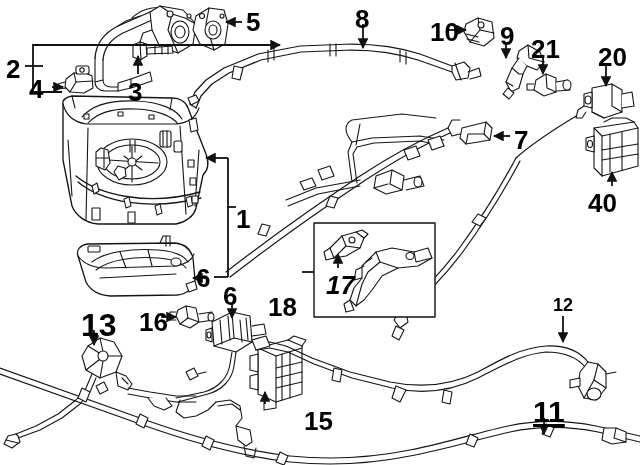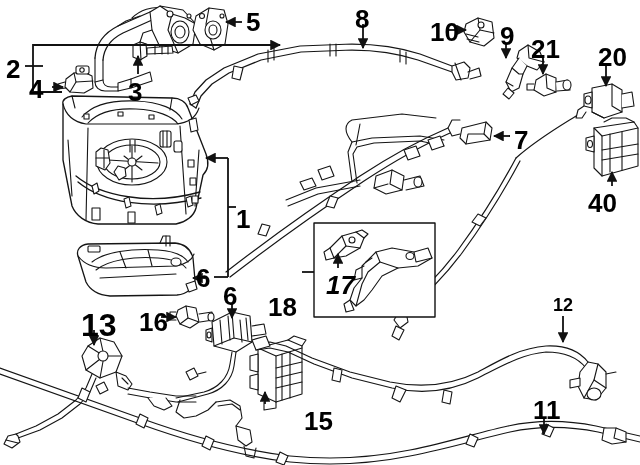--- a/index.html
+++ b/index.html
@@ -440,21 +440,21 @@
   <div class="callout-label" style="left:236px;top:206px;font-size:26px;">1</div>
   <div class="callout-label" style="left:6px;top:56px;font-size:26px;">2</div>
   <div class="callout-label" style="left:128px;top:79px;font-size:26px;">3</div>
   <div class="callout-label" style="left:29px;top:76px;font-size:26px;">4</div>
   <div class="callout-label" style="left:246px;top:9px;font-size:26px;">5</div>
   <div class="callout-label" style="left:196px;top:265px;font-size:26px;">6</div>
   <div class="callout-label" style="left:514px;top:127px;font-size:26px;">7</div>
   <div class="callout-label" style="left:355px;top:6px;font-size:26px;">8</div>
   <div class="callout-label" style="left:500px;top:23px;font-size:26px;">9</div>
   <div class="callout-label" style="left:430px;top:19px;font-size:26px;text-align:center;">10</div>
-  <div class="callout-label" style="left:533px;top:397px;font-size:26px;">11</div>
+  <div class="callout-label" style="left:533px;top:397px;font-size:30px;text-decoration:underline;">11</div>
   <div class="callout-label" style="left:553px;top:296px;font-size:18px;">12</div>
   <div class="callout-label" style="left:81px;top:309px;font-size:32px;">13</div>
   <div class="callout-label" style="left:223px;top:283px;font-size:26px;">6</div>
   <div class="callout-label" style="left:256px;top:408px;font-size:26px;margin-left:48px;">15</div>
   <div class="callout-label" style="left:139px;top:309px;font-size:26px;">16</div>
   <div class="callout-label" style="left:326px;top:272px;font-size:26px;font-style:italic;">17</div>
   <div class="callout-label" style="left:268px;top:262px;font-size:26px;margin-top:32px;">18</div>
   <div class="callout-label" style="left:598px;top:44px;font-size:26px;">20</div>
   <div class="callout-label" style="left:588px;top:190px;font-size:26px;">40</div>
   <div class="callout-label" style="left:531px;top:36px;font-size:26px;text-align:center;">21</div>

